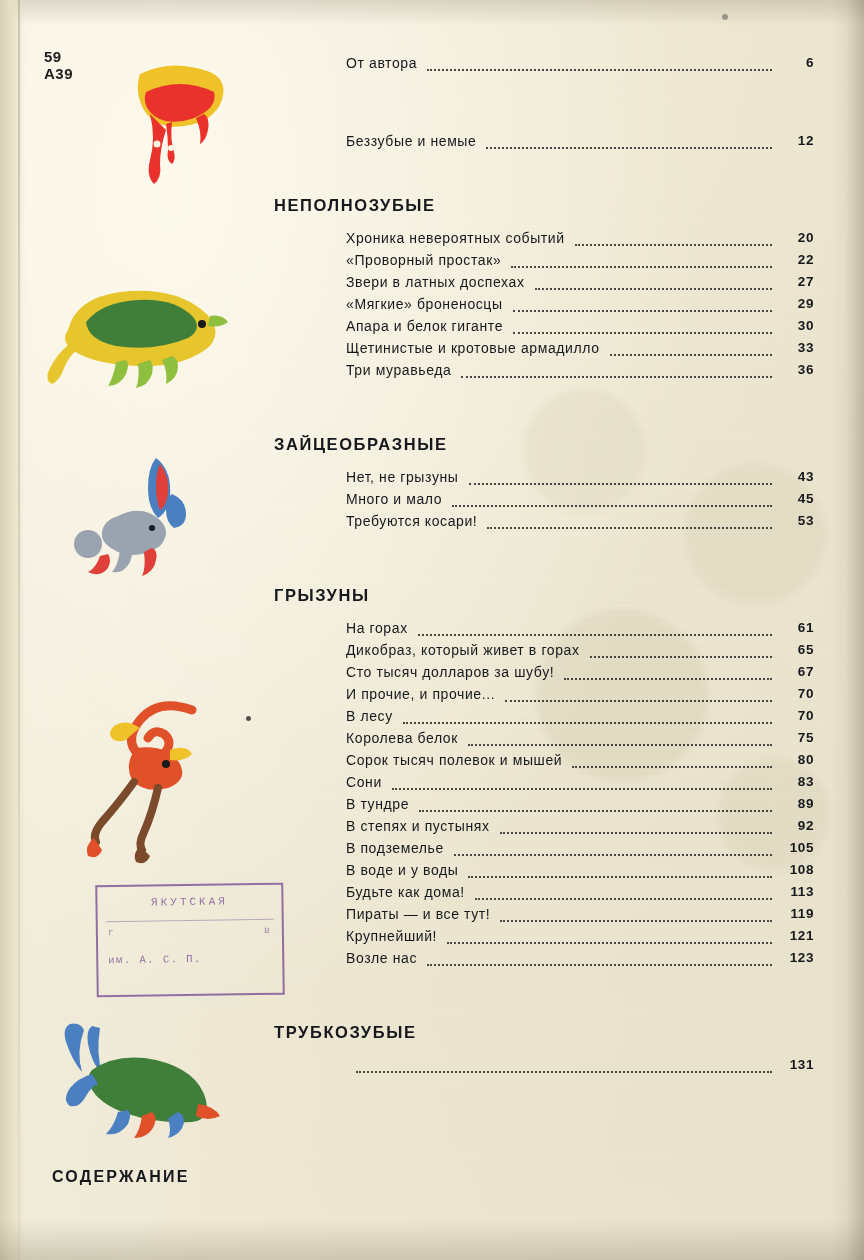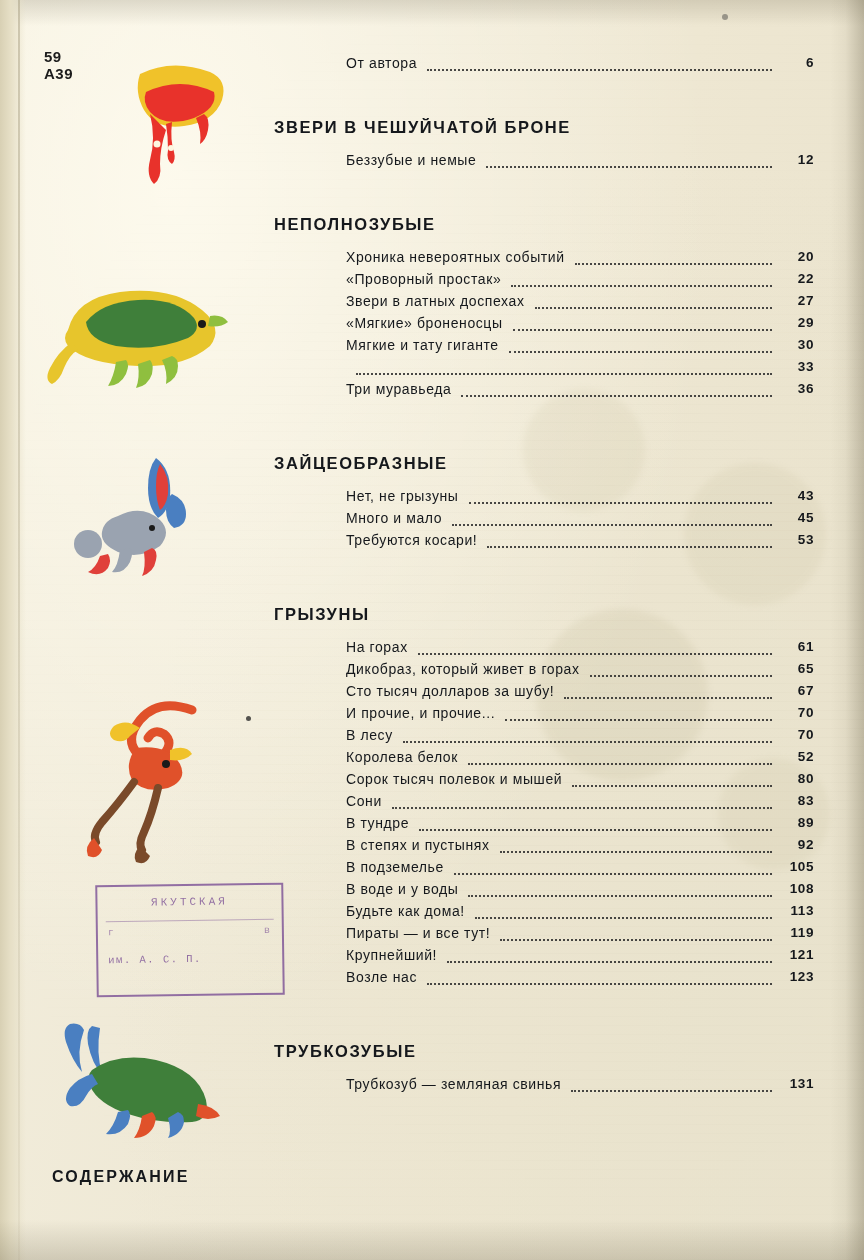--- a/index.html
+++ b/index.html
@@ -283,21 +283,20 @@
   <div class="toc">
 
     <div class="entry first-entry">
       <span class="label">От автора</span>
       <span class="leader"></span>
       <span class="page">6</span>
     </div>
 
     <div class="gap-lg"></div>
 
-    <h2 class="section-title">ЗВЕРИ В ЧЕШУЙЧАТОЙ БРОНЕ</h2>
     <div class="after-title"></div>
     <ul class="entries">
       <li class="entry">
         <span class="label">Беззубые и немые</span>
         <span class="leader"></span>
         <span class="page">12</span>
       </li>
     </ul>
 
     <div class="gap-lg"></div>
@@ -319,25 +318,26 @@
         <span class="label">Звери в латных доспехах</span>
         <span class="leader"></span>
         <span class="page">27</span>
       </li>
       <li class="entry">
         <span class="label">«Мягкие» броненосцы</span>
         <span class="leader"></span>
         <span class="page">29</span>
       </li>
       <li class="entry">
-        <span class="label">Мягкие и тату гиганте</span>
+        <span class="label">Апара и белок гиганте</span>
         <span class="leader"></span>
         <span class="page">30</span>
       </li>
       <li class="entry">
+        <span class="label">Щетинистые и кротовые армадилло</span>
         <span class="leader"></span>
         <span class="page">33</span>
       </li>
       <li class="entry">
         <span class="label">Три муравьеда</span>
         <span class="leader"></span>
         <span class="page">36</span>
       </li>
     </ul>
 
@@ -391,21 +391,21 @@
         <span class="page">70</span>
       </li>
       <li class="entry">
         <span class="label">В лесу</span>
         <span class="leader"></span>
         <span class="page">70</span>
       </li>
       <li class="entry">
         <span class="label">Королева белок</span>
         <span class="leader"></span>
-        <span class="page">52</span>
+        <span class="page">75</span>
       </li>
       <li class="entry">
         <span class="label">Сорок тысяч полевок и мышей</span>
         <span class="leader"></span>
         <span class="page">80</span>
       </li>
       <li class="entry">
         <span class="label">Сони</span>
         <span class="leader"></span>
         <span class="page">83</span>
@@ -452,21 +452,20 @@
       </li>
     </ul>
 
     <div class="gap-lg"></div>
     <div class="gap-sm"></div>
 
     <h2 class="section-title">ТРУБКОЗУБЫЕ</h2>
     <div class="after-title"></div>
     <ul class="entries">
       <li class="entry">
-        <span class="label">Трубкозуб — земляная свинья</span>
         <span class="leader"></span>
         <span class="page">131</span>
       </li>
     </ul>
   </div>
 
   <div class="sod">СОДЕРЖАНИЕ</div>
 </div>
 
 </body></html>

